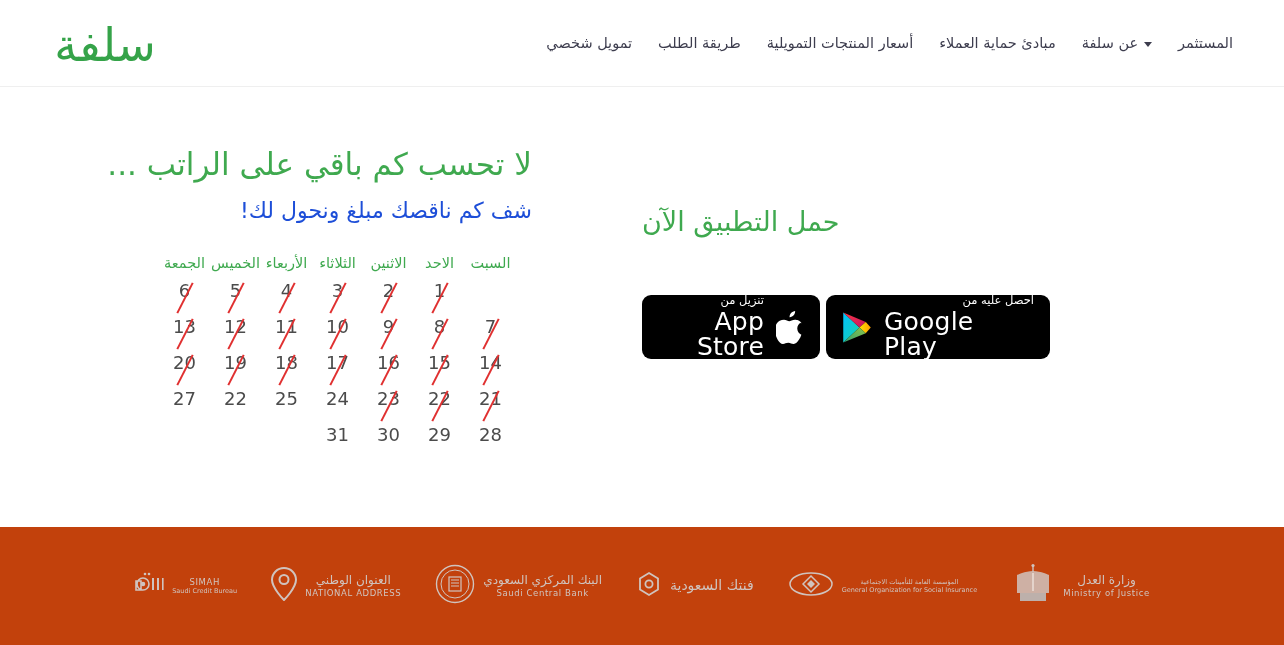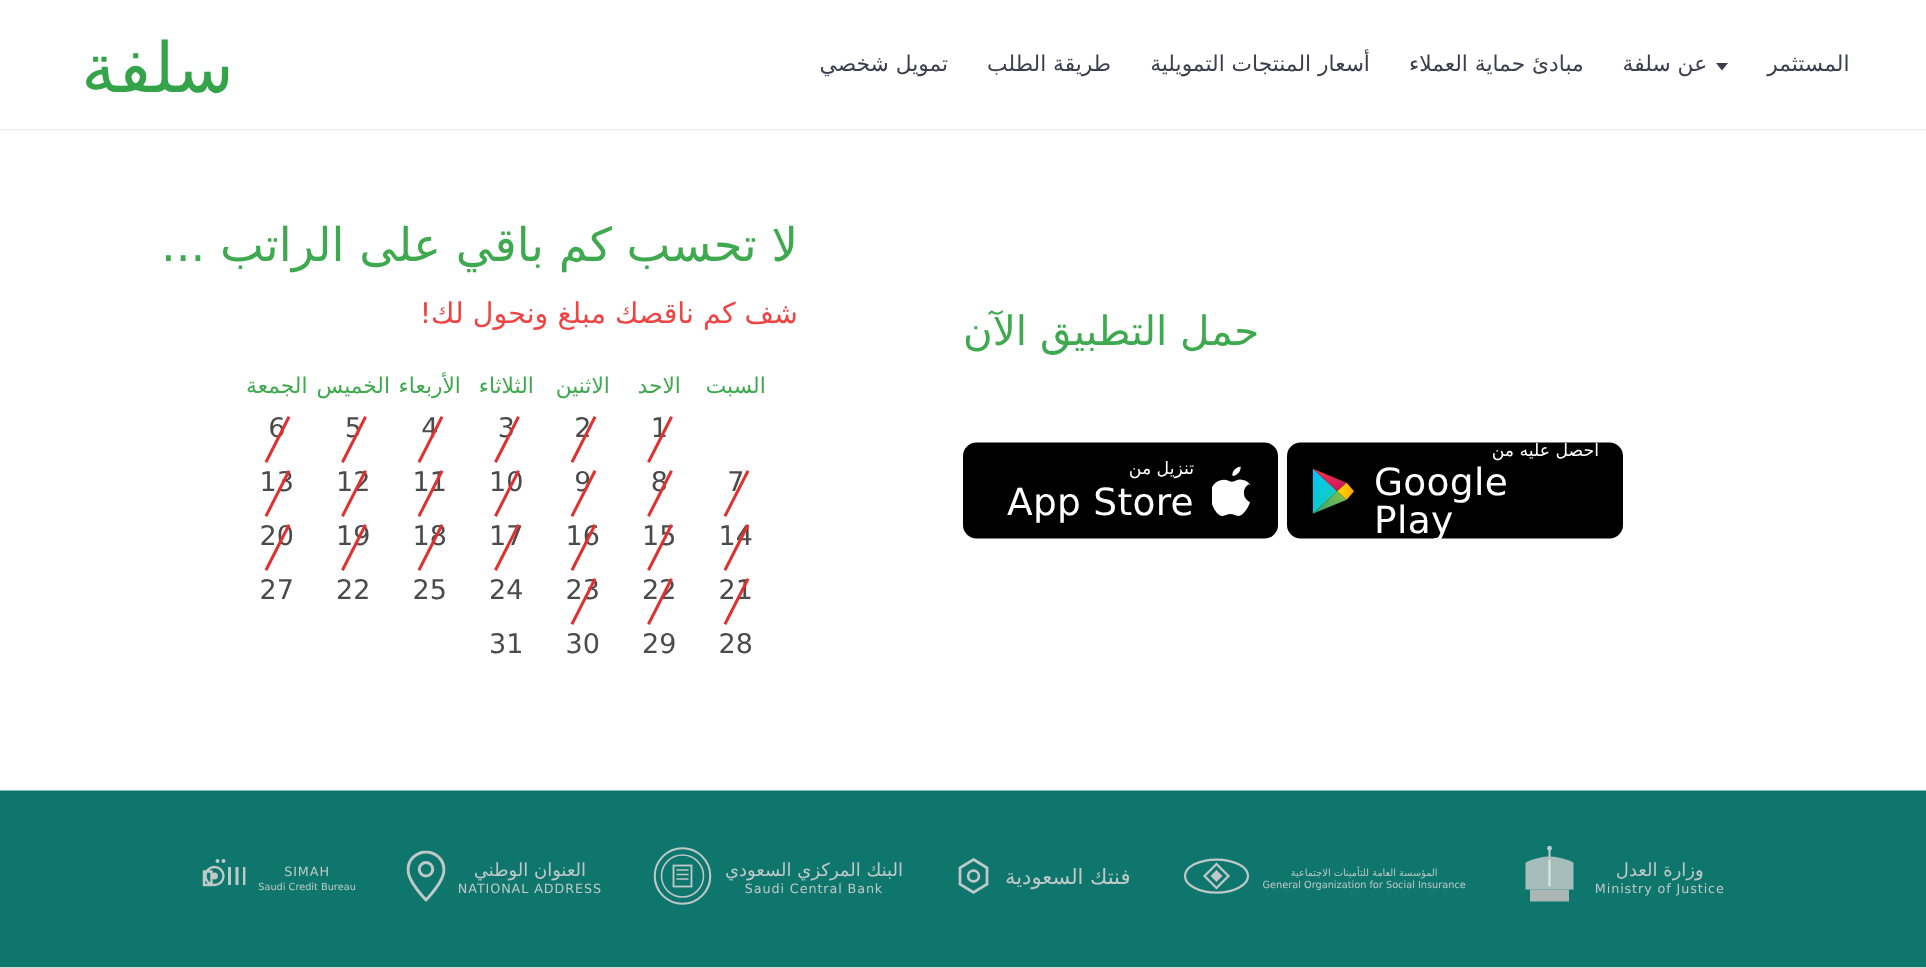--- a/index.html
+++ b/index.html
@@ -110,23 +110,23 @@
   .hero-title {
     font-size: 31px;
     font-weight: 400;
     color: #3fa94f;
     line-height: 1.35;
     margin-bottom: 10px;
     white-space: nowrap;
   }
 
   .hero-sub {
-    font-size: 19px;
+    font-size: 22px;
     font-weight: 400;
-    color: #ef4444;
+    color: #1d4ed8;
     line-height: 1.4;
     margin-bottom: 28px;
     white-space: nowrap;
   }
 
   
   .calendar {
     direction: ltr;
     display: inline-block;
     margin-right: 16px;
@@ -204,21 +204,21 @@
     height: 64px;
     display: flex;
     flex-direction: row;
     align-items: center;
     cursor: pointer;
     padding: 0 16px;
     direction: ltr;
   }
 
   .badge-gp { width: 224px; gap: 12px; }
-  .badge-as { width: 210px; gap: 12px; justify-content: flex-end; }
+  .badge-as { width: 178px; gap: 12px; justify-content: flex-end; }
 
   .badge-txt {
     display: flex;
     flex-direction: column;
     color: #ffffff;
     line-height: 1;
   }
 
   .badge-txt .small {
     font-size: 11.5px;
@@ -239,21 +239,21 @@
 
   .gp-icon { width: 30px; height: 33px; flex: 0 0 30px; }
   .apple-icon { width: 28px; height: 33px; flex: 0 0 28px; }
 
   
   .footer {
     position: absolute;
     top: 527px; left: 0;
     width: 1284px;
     height: 118px;
-    background: #0f766e;
+    background: #c2410c;
     display: flex;
     flex-direction: row-reverse;
     align-items: center;
     justify-content: center;
     gap: 34px;
     padding: 0 100px;
   }
 
   .flogo {
     display: flex;

